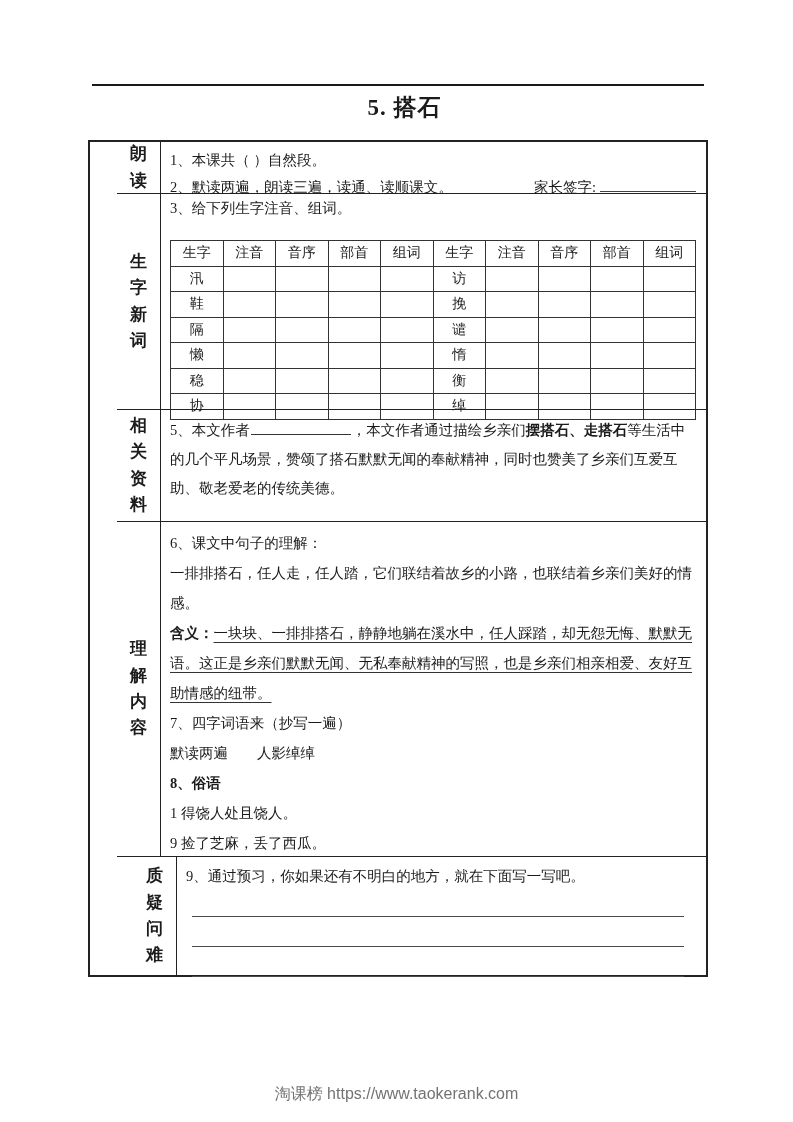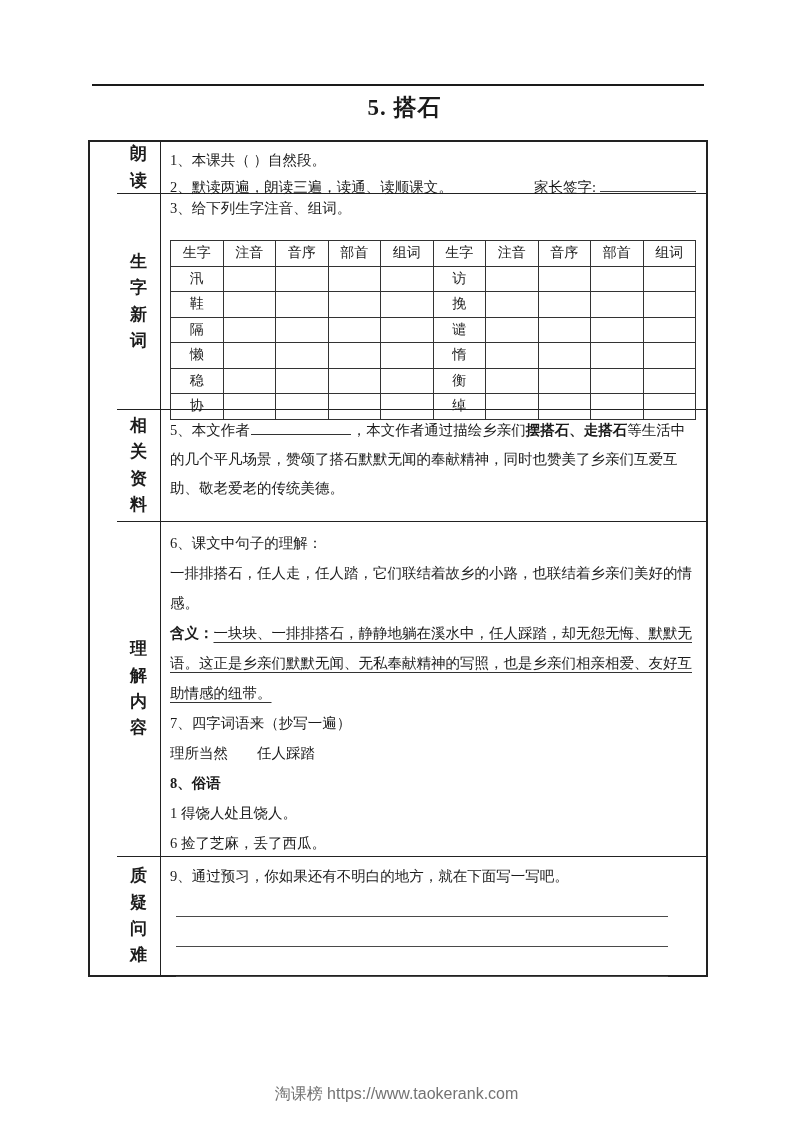--- a/index.html
+++ b/index.html
@@ -19,21 +19,21 @@
     text-align: center; font-size: 23px; font-weight: bold;
     letter-spacing: 1px;
   }
   .sheet {
     position: absolute; left: 88px; top: 140px;
     width: 620px; height: 837px;
     border: 2px solid #222;
     padding-left: 27px;
   }
   .row { display: flex; border-bottom: 1.6px solid #222; }
-  .row:last-child { border-bottom: none; }
+  .row:last-child { border-bottom: none; margin-left: 16px; }
   .label-cell {
     width: 44px; flex: 0 0 44px;
     border-right: 1.6px solid #222;
     display: flex; align-items: center; justify-content: center;
     font-weight: bold; font-size: 17px;
     text-align: center;
   }
   .label-cell span {
     display: inline-block; width: 19px;
     word-break: break-all; line-height: 1.55;
@@ -223,24 +223,24 @@
 
   <div class="row r4" style="height:335px">
     <div class="label-cell">
       <span>理解内容</span>
     </div>
     <div class="content-cell">
       <p>6、课文中句子的理解：</p>
       <p>一排排搭石，任人走，任人踏，它们联结着故乡的小路，也联结着乡亲们美好的情感。</p>
       <p><span class="bold">含义：</span><span class="hanyi-text">一块块、一排排搭石，静静地躺在溪水中，任人踩踏，却无怨无悔、默默无语。这正是乡亲们默默无闻、无私奉献精神的写照，也是乡亲们相亲相爱、友好互助情感的纽带。</span></p>
       <p>7、四字词语来（抄写一遍）</p>
-      <p>理所当然　　任人踩踏</p>
+      <p>默读两遍　　人影绰绰</p>
       <p class="bold">8、俗语</p>
       <p>1 得饶人处且饶人。</p>
-      <p>6 捡了芝麻，丢了西瓜。</p>
+      <p>9 捡了芝麻，丢了西瓜。</p>
     </div>
   </div>
 
   <div class="row r5" style="height:118px">
     <div class="label-cell">
       <span>质疑问难</span>
     </div>
     <div class="content-cell">
       <div>9、通过预习，你如果还有不明白的地方，就在下面写一写吧。</div>
       <div class="write-line first"></div>

